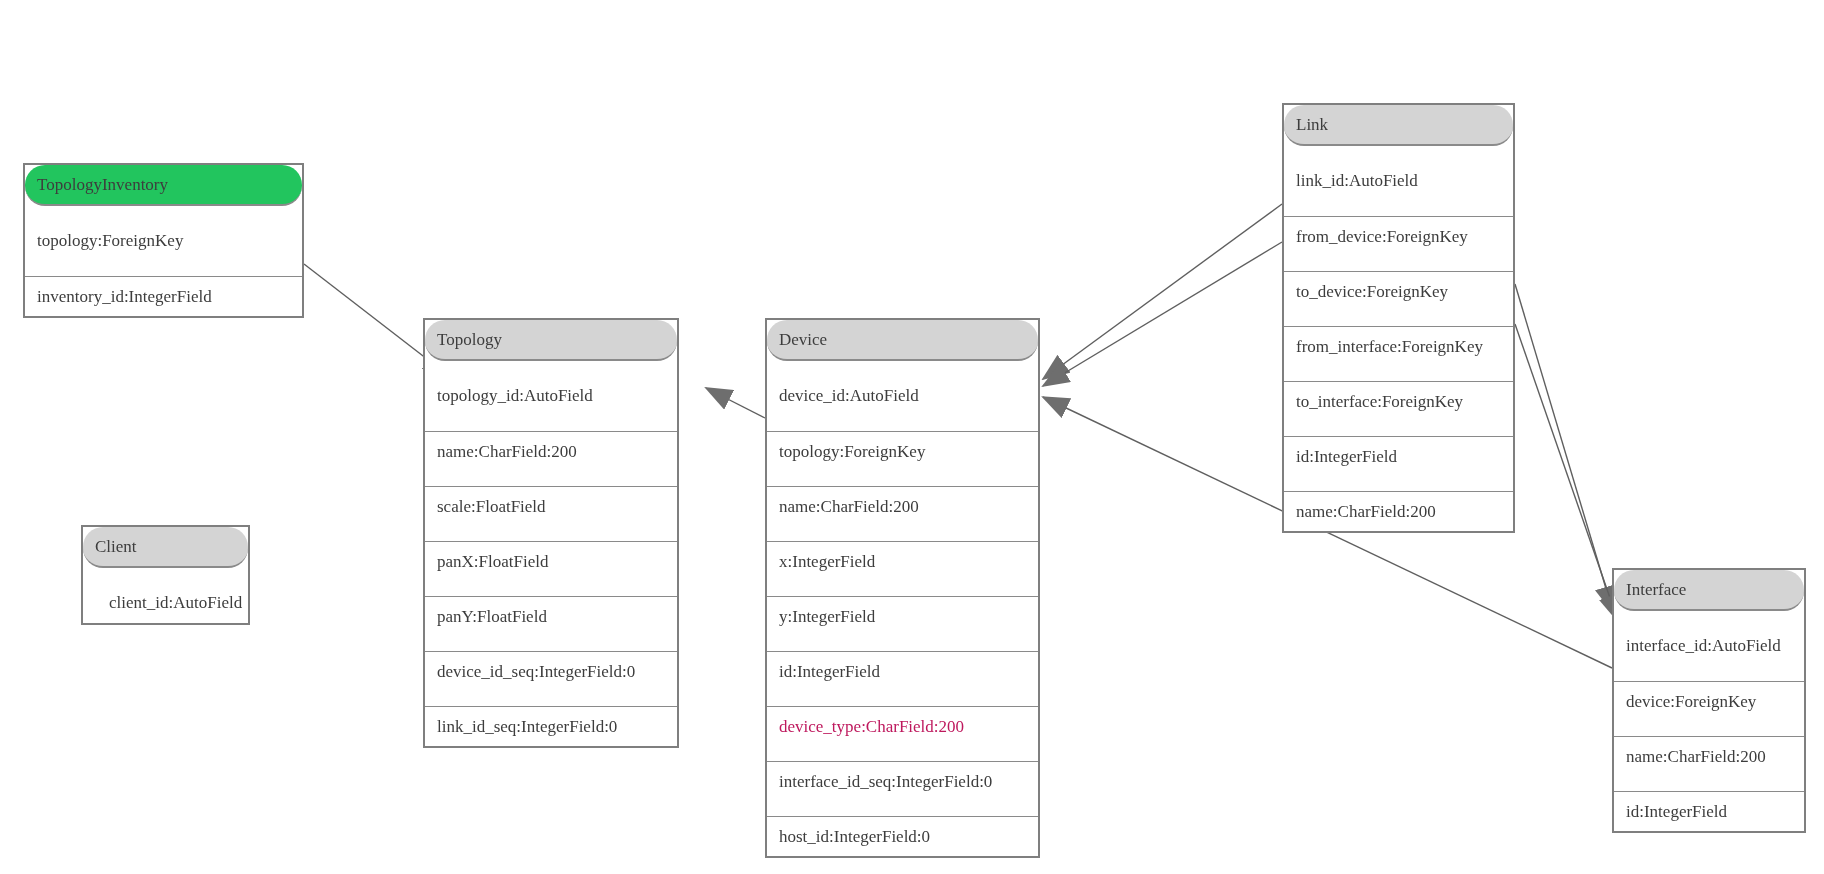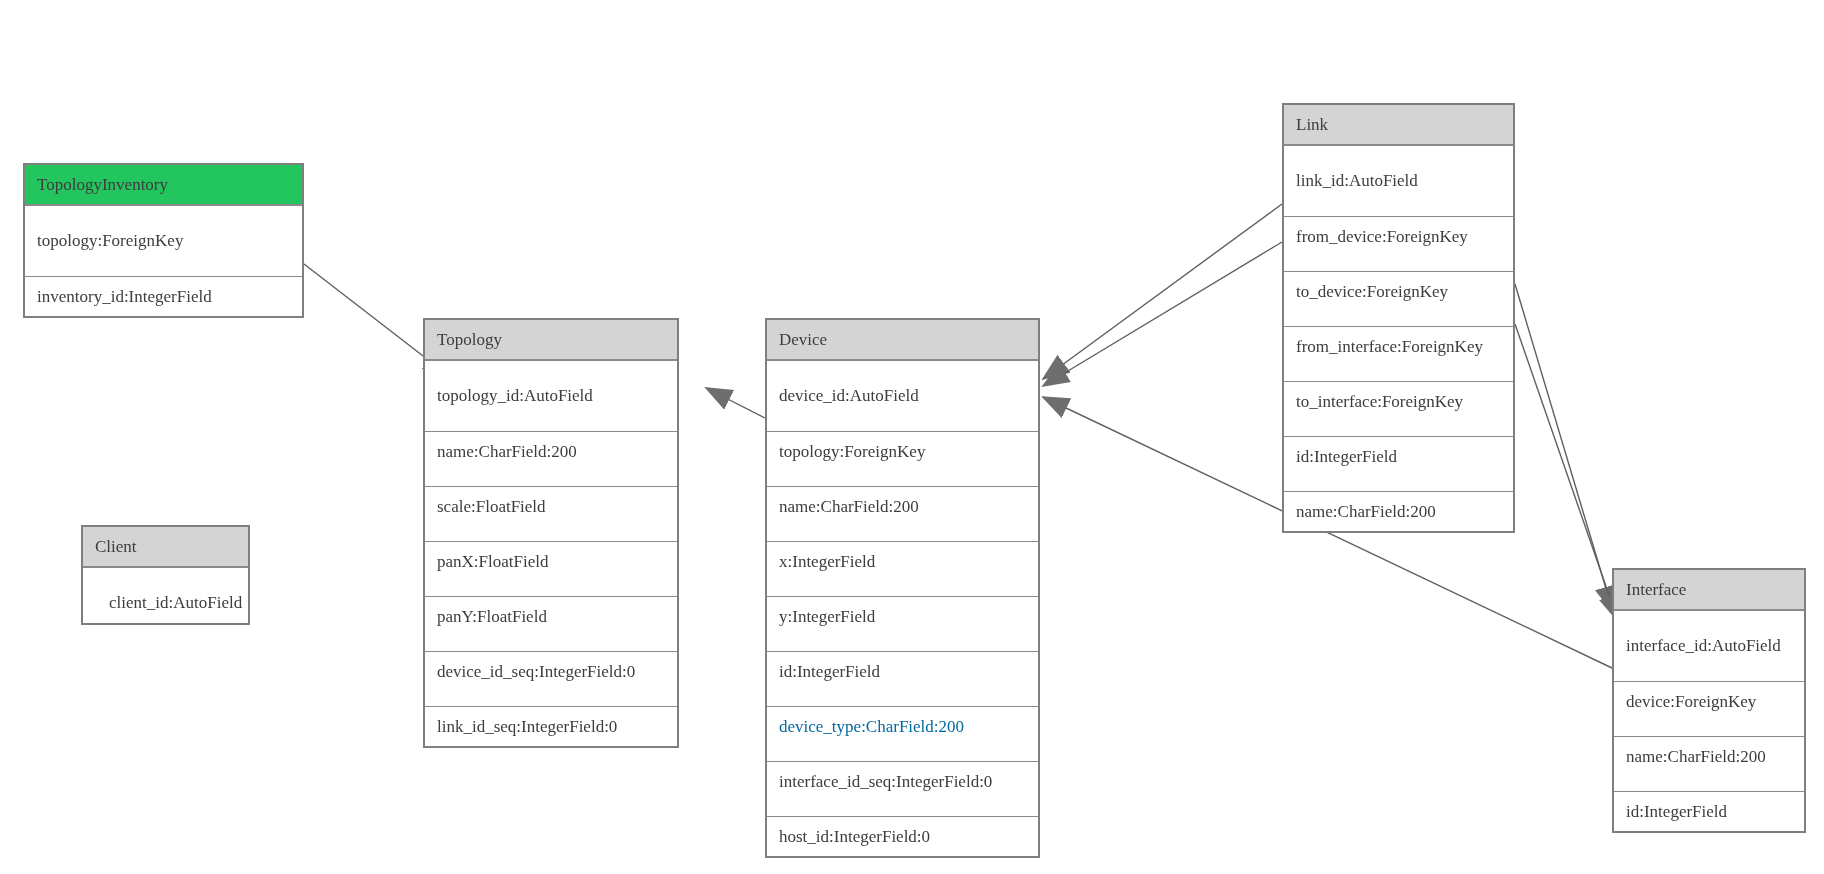--- a/index.html
+++ b/index.html
@@ -31,20 +31,21 @@
   }
   .entity-header {
     height: 41px;
     box-sizing: border-box;
     display: flex;
     align-items: center;
     padding: 0 12px;
     font-size: 17px;
     color: #3d3d3d;
     border-bottom: 2px solid #8a8a8a;
+    border-radius: 20px;
   }
   .entity-row {
     height: 40px;
     box-sizing: border-box;
     display: flex;
     align-items: center;
     padding: 0 12px;
     font-size: 17px;
     color: #3d3d3d;
     background: #ffffff;
@@ -97,21 +98,21 @@
       <div class="entity-row" style="color: rgb(61, 61, 61); padding-left: 26px;">client_id:AutoField</div>
     </div>
     <div class="entity" style="left: 765px; top: 318px; width: 275px; border-color: rgb(127, 127, 127);">
       <div class="entity-header" style="background: rgb(212, 212, 212); color: rgb(61, 61, 61);">Device</div>
       <div class="entity-row" style="color: rgb(61, 61, 61);">device_id:AutoField</div>
       <div class="entity-row" style="color: rgb(61, 61, 61);">topology:ForeignKey</div>
       <div class="entity-row" style="color: rgb(61, 61, 61);">name:CharField:200</div>
       <div class="entity-row" style="color: rgb(61, 61, 61);">x:IntegerField</div>
       <div class="entity-row" style="color: rgb(61, 61, 61);">y:IntegerField</div>
       <div class="entity-row" style="color: rgb(61, 61, 61);">id:IntegerField</div>
-      <div class="entity-row" style="color: #0369a1;">device_type:CharField:200</div>
+      <div class="entity-row" style="color: #be185d;">device_type:CharField:200</div>
       <div class="entity-row" style="color: rgb(61, 61, 61);">interface_id_seq:IntegerField:0</div>
       <div class="entity-row" style="color: rgb(61, 61, 61);">host_id:IntegerField:0</div>
     </div>
     <div class="entity" style="left: 1282px; top: 103px; width: 233px; border-color: rgb(127, 127, 127);">
       <div class="entity-header" style="background: rgb(212, 212, 212); color: rgb(61, 61, 61);">Link</div>
       <div class="entity-row" style="color: rgb(61, 61, 61);">link_id:AutoField</div>
       <div class="entity-row" style="color: rgb(61, 61, 61);">from_device:ForeignKey</div>
       <div class="entity-row" style="color: rgb(61, 61, 61);">to_device:ForeignKey</div>
       <div class="entity-row" style="color: rgb(61, 61, 61);">from_interface:ForeignKey</div>
       <div class="entity-row" style="color: rgb(61, 61, 61);">to_interface:ForeignKey</div>

